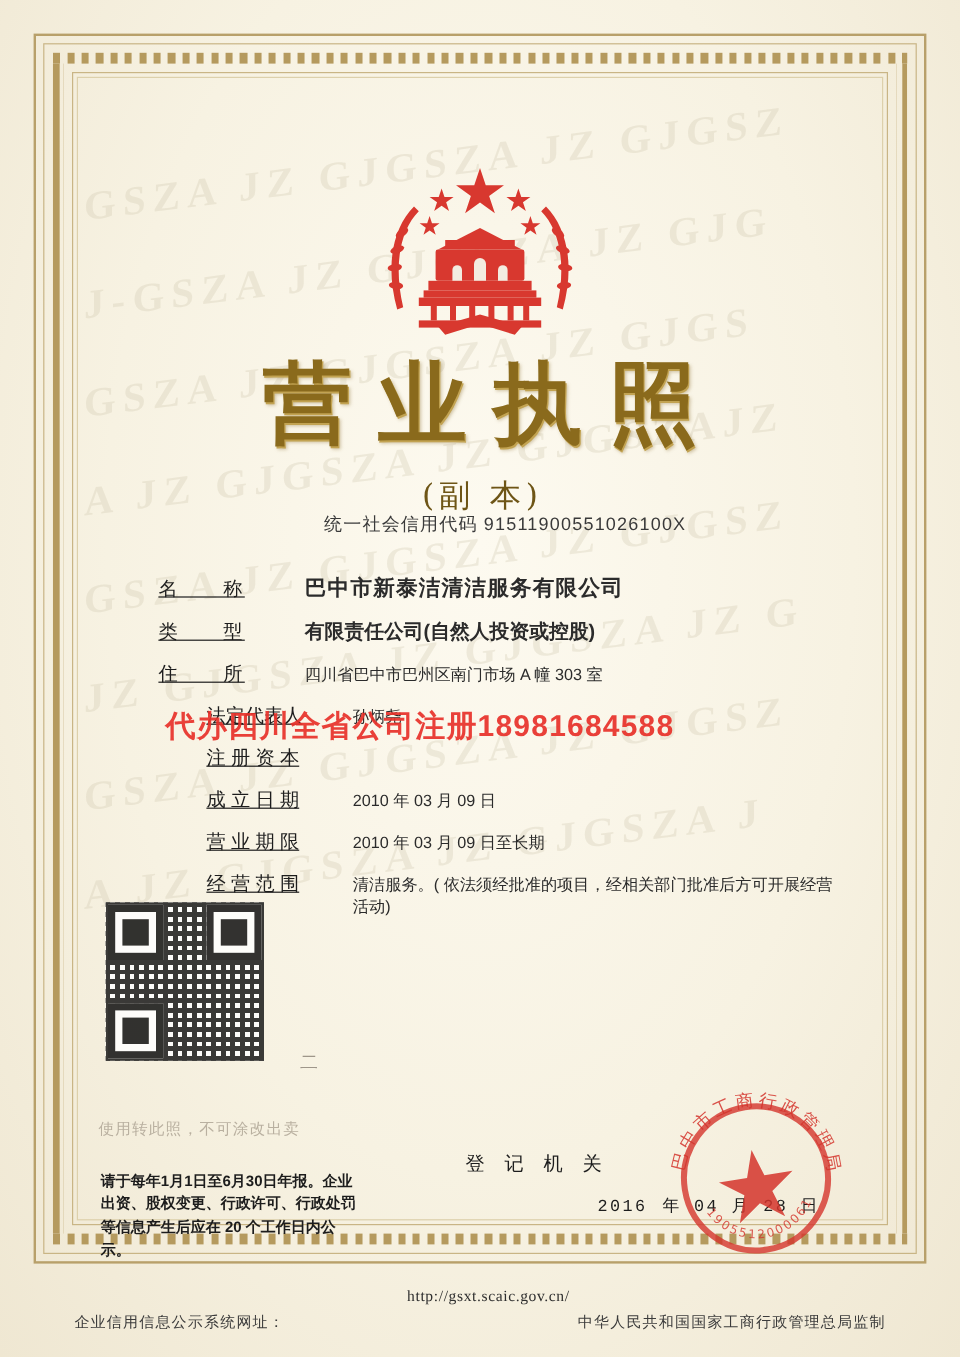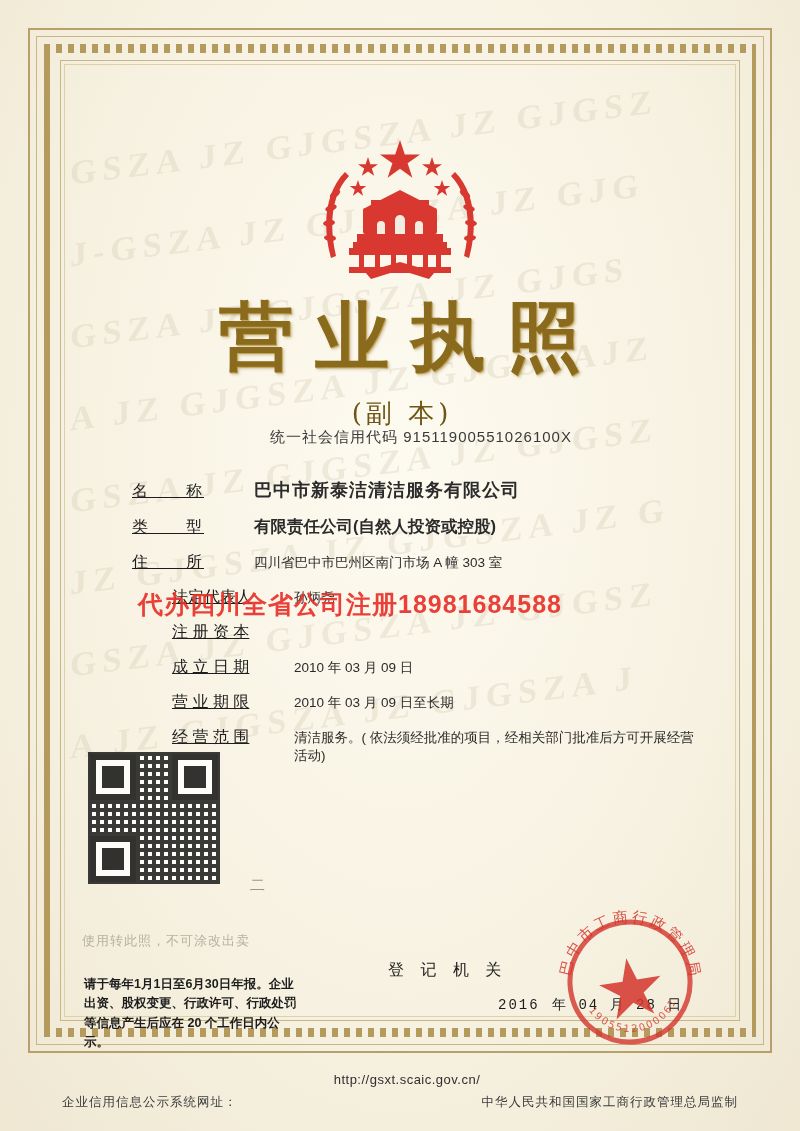--- a/index.html
+++ b/index.html
@@ -142,21 +142,21 @@
   .reg-date span.n{font-size:14px;}
   .reg-date .y{margin-right:2px}
   
   .seal{
     position:absolute;left:548px;top:900px;width:164px;height:164px;
     transform:rotate(-9deg);
   }
   
   .url{
     position:absolute;top:1072px;left:0;right:0;text-align:center;
-    font-family:Liberation Sans, sans-serif;
+    font-family:Liberation Serif, serif;
     font-size:13px;color:#2e2e2e;letter-spacing:.5px;margin-left:14px;
   }
   .foot-left{
     position:absolute;left:62px;top:1094px;font-size:12.5px;color:#3b3b3b;letter-spacing:1px;
   }
   .foot-right{
     position:absolute;right:62px;top:1094px;font-size:12.5px;color:#3b3b3b;letter-spacing:1px;
   }
   .tiny-2{
     position:absolute;left:250px;top:876px;font-size:15px;color:#9e968a;letter-spacing:2px;

